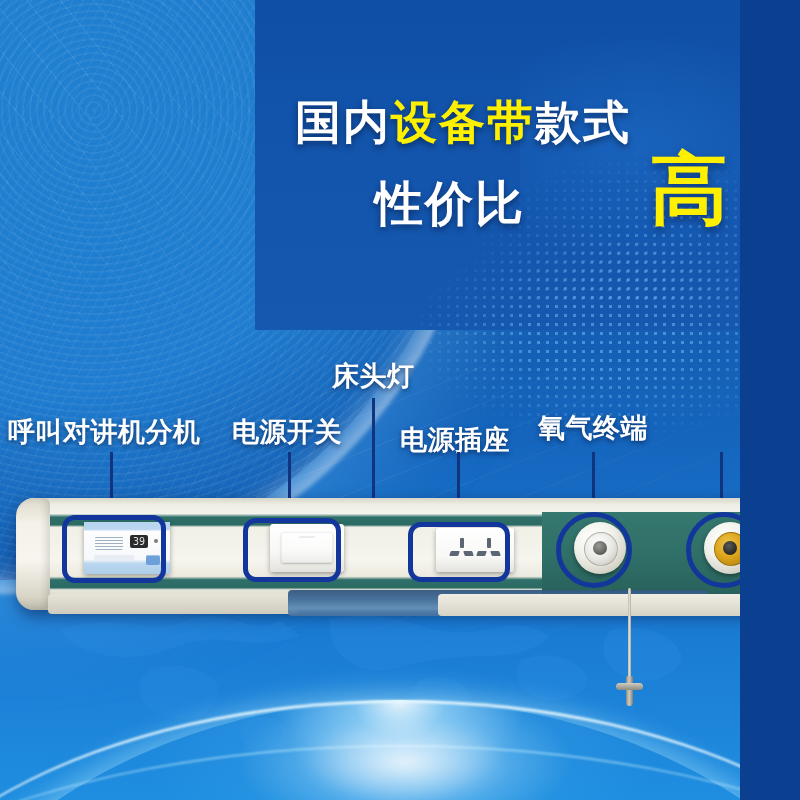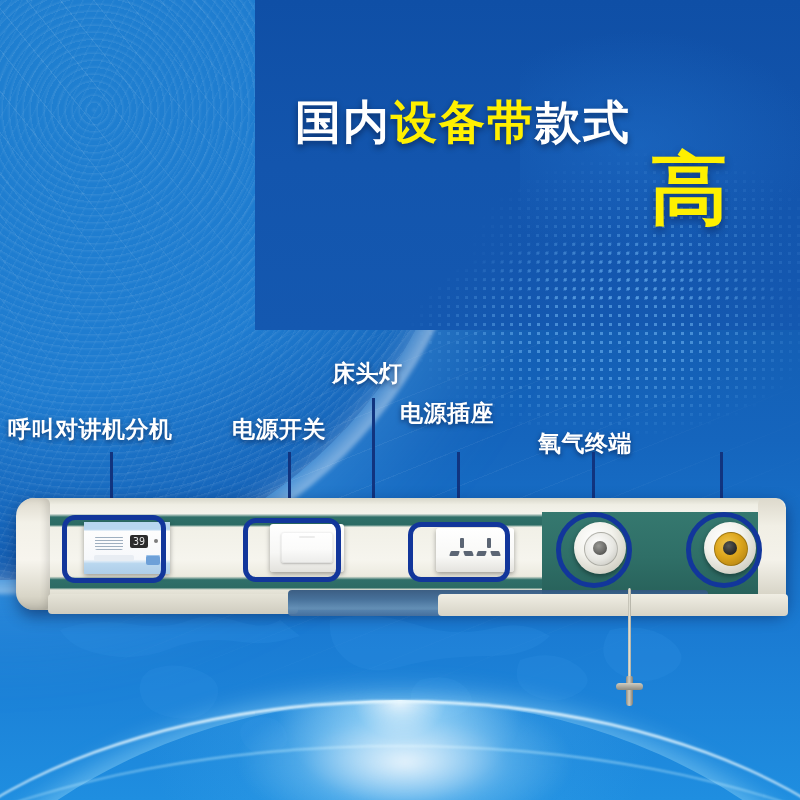--- a/index.html
+++ b/index.html
@@ -2,21 +2,21 @@
 <html><head>
 <meta charset="utf-8">
 <style>
   html, body {
     margin: 0;
     padding: 0;
     background: #0b3f8f;
   }
   #stage {
     position: relative;
-    width: 800px;
+    width: 740px;
     height: 800px;
     overflow: hidden;
     font-family: "DejaVu Sans", "Liberation Sans", sans-serif;
     background: #1457a9;
   }
 
   
   .bg-base {
     position: absolute; inset: 0;
     background:
@@ -142,21 +142,21 @@
     font-size: 78px; font-weight: bold; color: #fff000;
     text-shadow: 0 4px 8px rgba(0,0,40,0.40);
     line-height: 1;
   }
 
   
   .callout {
     position: absolute;
     color: #ffffff;
     font-weight: bold;
-    font-size: 23px;
+    font-size: 27px;
     white-space: nowrap;
     letter-spacing: 0.5px;
     text-shadow: 0 2px 5px rgba(0,10,40,0.55);
   }
   
   .leader {
     position: absolute;
     width: 3px;
     background: #11347f;
   }
@@ -376,27 +376,28 @@
   </svg>
 
   <div class="horizon"></div>
   <div class="horizon-line"></div>
   <div class="arc-b"></div>
   <div class="glow-bottom"></div>
 
   <div class="headline" id="title-line1">
     <span class="w">国内</span><span class="y">设备带</span><span class="w">款式</span>
   </div>
+  <div class="headline" id="title-line2">性价比</div>
   <div id="title-big">高</div>
 
   <div class="callout" style="left:232px; top:414px;">电源开关</div>
   <div class="callout" style="left:8px;  top:414px;">呼叫对讲机分机</div>
   <div class="callout" style="left:332px; top:358px;">床头灯</div>
-  <div class="callout" style="left:400px; top:398px;">电源插座</div>
-  <div class="callout" style="left:538px; top:428px;">氧气终端</div>
+  <div class="callout" style="left:400px; top:422px;">电源插座</div>
+  <div class="callout" style="left:538px; top:410px;">氧气终端</div>
 
   <div class="leader" style="left:110px; top:452px; height:68px;"></div>
   <div class="leader" style="left:288px; top:452px; height:72px;"></div>
   <div class="leader" style="left:372px; top:398px; height:212px;"></div>
   <div class="leader" style="left:457px; top:452px; height:76px;"></div>
   <div class="leader" style="left:592px; top:452px; height:72px;"></div>
   <div class="leader" style="left:720px; top:452px; height:72px;"></div>
 
   <div id="bedpanel">
     <div class="panel-body"></div>

